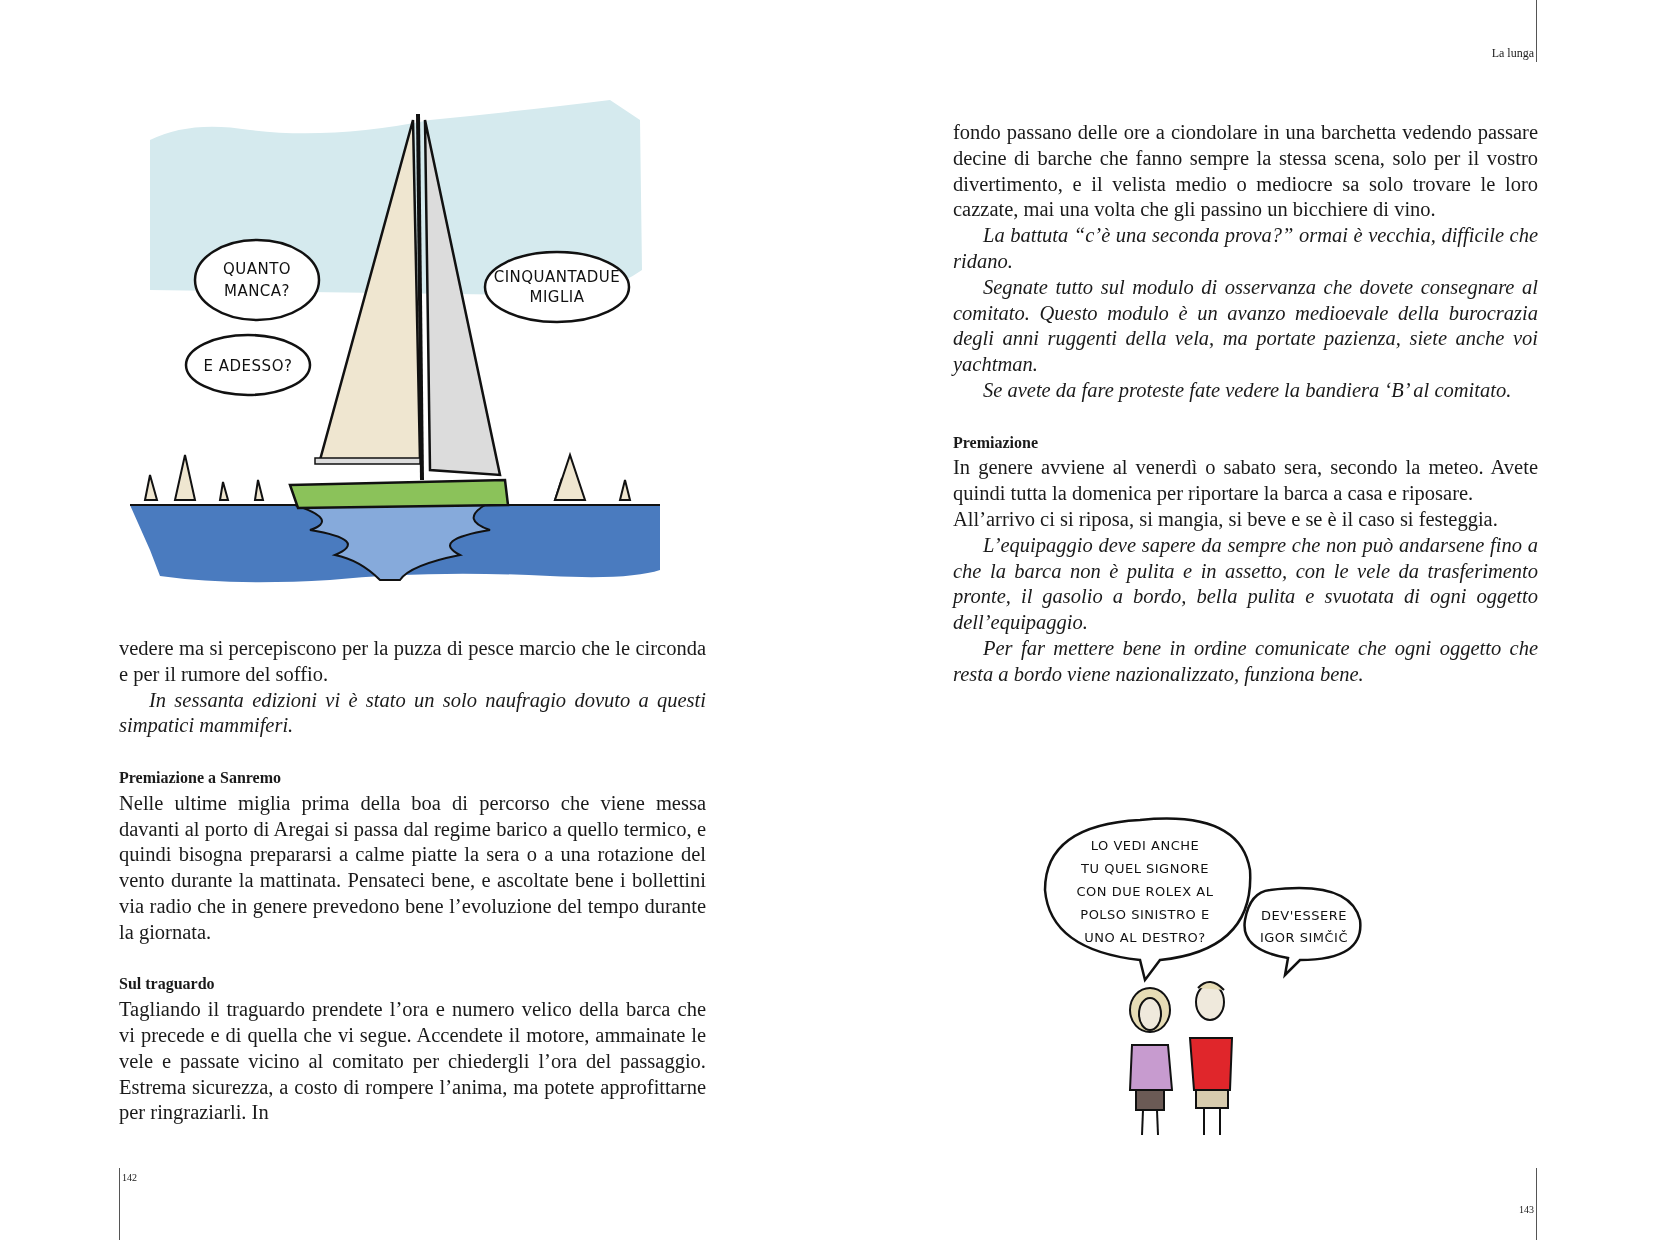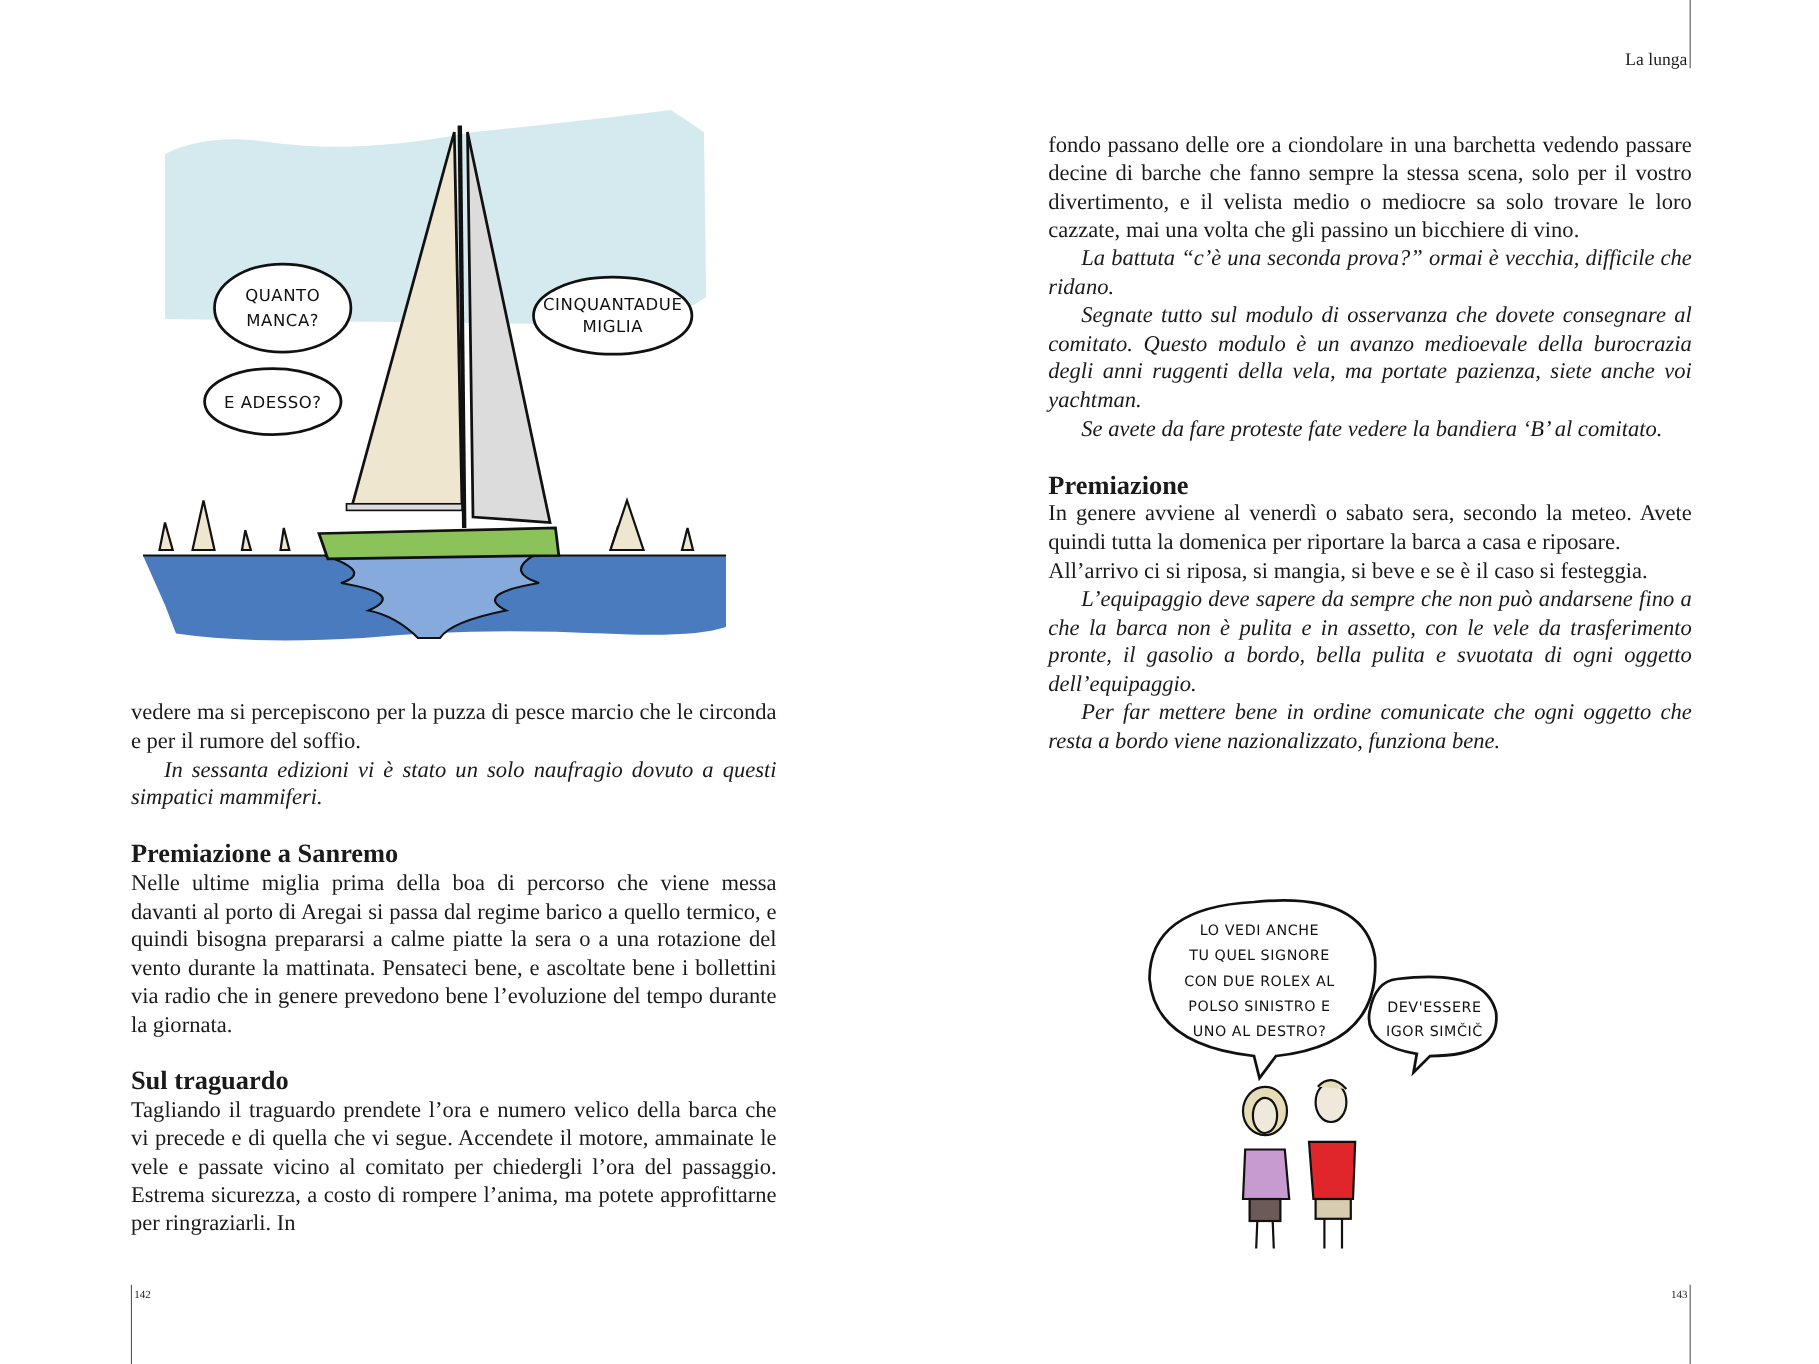--- a/index.html
+++ b/index.html
@@ -6,29 +6,29 @@
   body { width: 1654px; height: 1240px; position: relative; overflow: hidden;
          font-family: "Liberation Serif", "DejaVu Serif", serif; color: #1a1a1a; }
   .page { position: absolute; top: 0; height: 1240px; }
   .left-page { left: 0; width: 827px; }
   .right-page { left: 827px; width: 827px; }
   .column { position: absolute; font-size: 20.5px; line-height: 25.8px; text-align: justify; }
   .left-col { left: 119px; top: 636px; width: 587px; }
   .right-col { left: 126px; top: 120px; width: 585px; }
   .para { margin: 0; }
   .indent { text-indent: 30px; font-style: italic; }
-  .head { font-weight: bold; margin: 25.8px 0 0 0; font-size: 24px; }
+  .head { font-weight: bold; margin: 25.8px 0 0 0; font-size: 16px; }
   .folio { position: absolute; font-size: 10px; top: 1172px; }
   .folio-left { left: 122px; }
-  .folio-right { right: 17px; }
+  .folio-right { right: 17px; margin-top: 32px; }
   .rule { position: absolute; width: 1px; background: #555; }
   .rule-left { left: 119px; top: 1168px; height: 72px; }
   .rule-right { left: 1536px; top: 0; height: 62px; }
   .rule-right-bottom { left: 1536px; top: 1168px; height: 72px; }
-  .running-head { position: absolute; top: 46px; right: 120px; font-size: 16px; }
+  .running-head { position: absolute; top: 46px; right: 120px; font-size: 12px; }
   .illustration { position: absolute; }
   .boat-illu { left: 130px; top: 100px; width: 570px; height: 520px; }
   .people-illu { left: 1040px; top: 810px; width: 400px; height: 330px; }
   .bubble-text { font-family: "DejaVu Sans", sans-serif; font-size: 15px; fill: #111; letter-spacing: 0.5px; }
 </style>
 </head>
 <body>
 
 <div class="page left-page">
 

